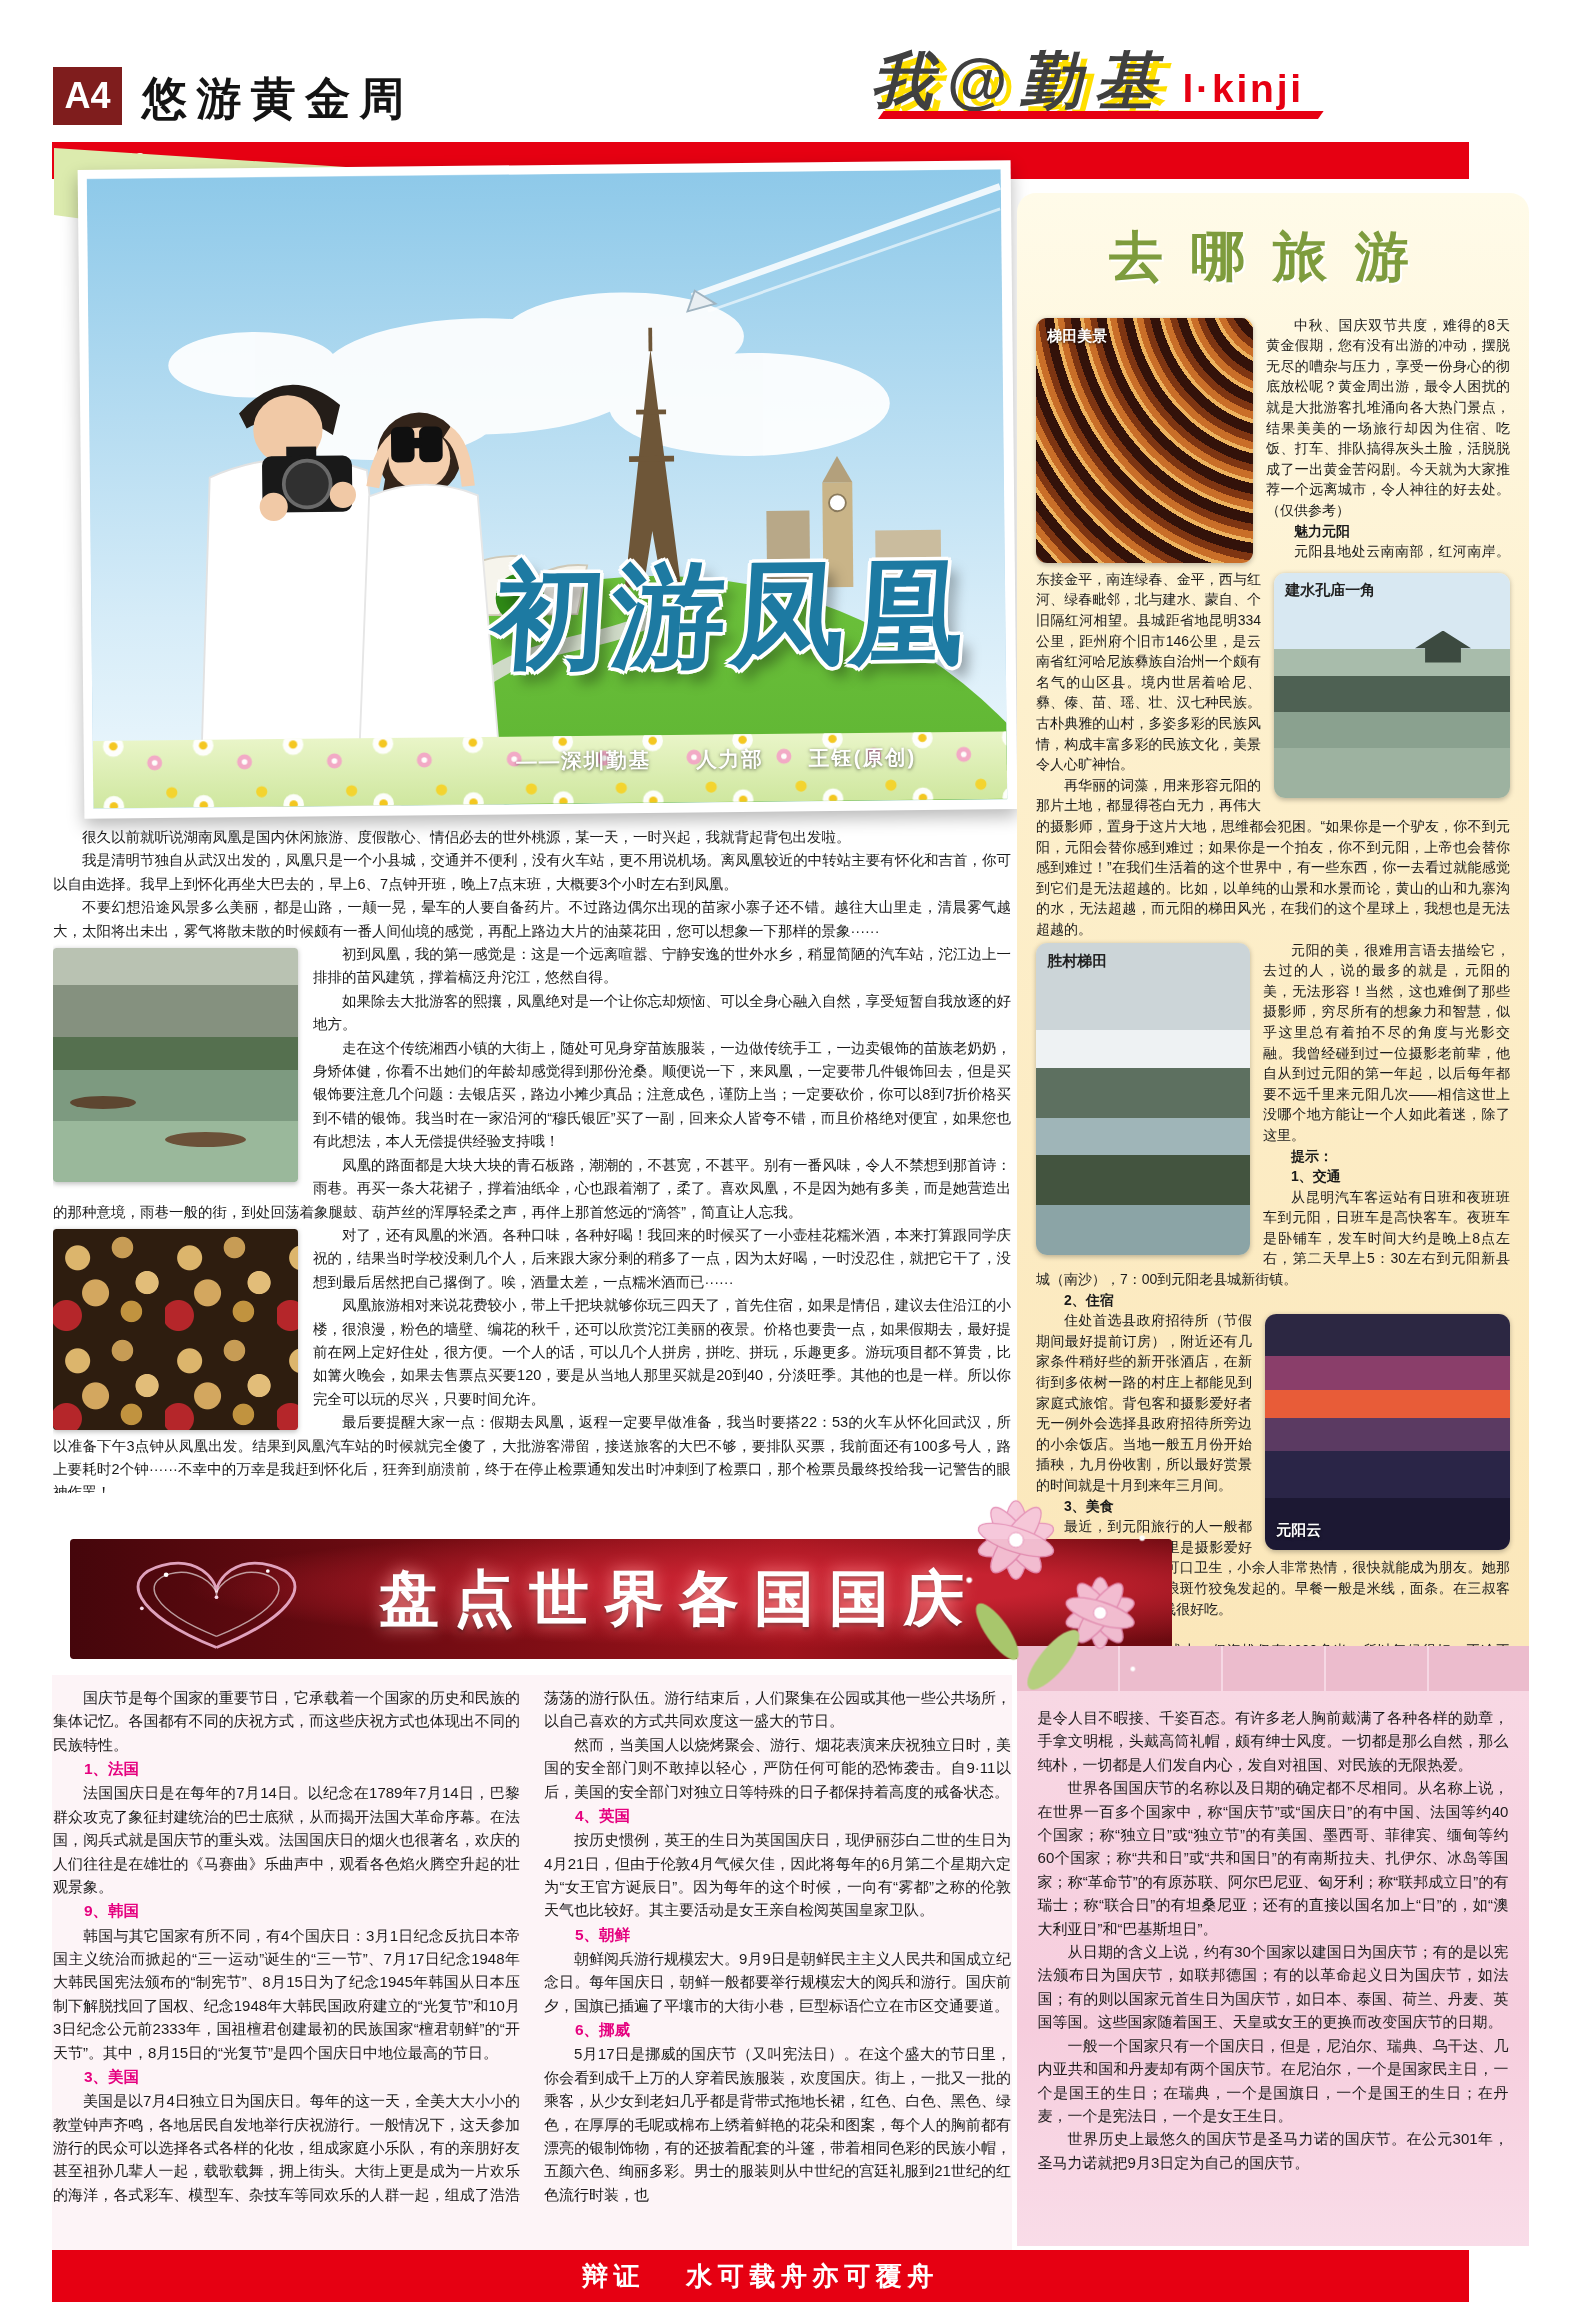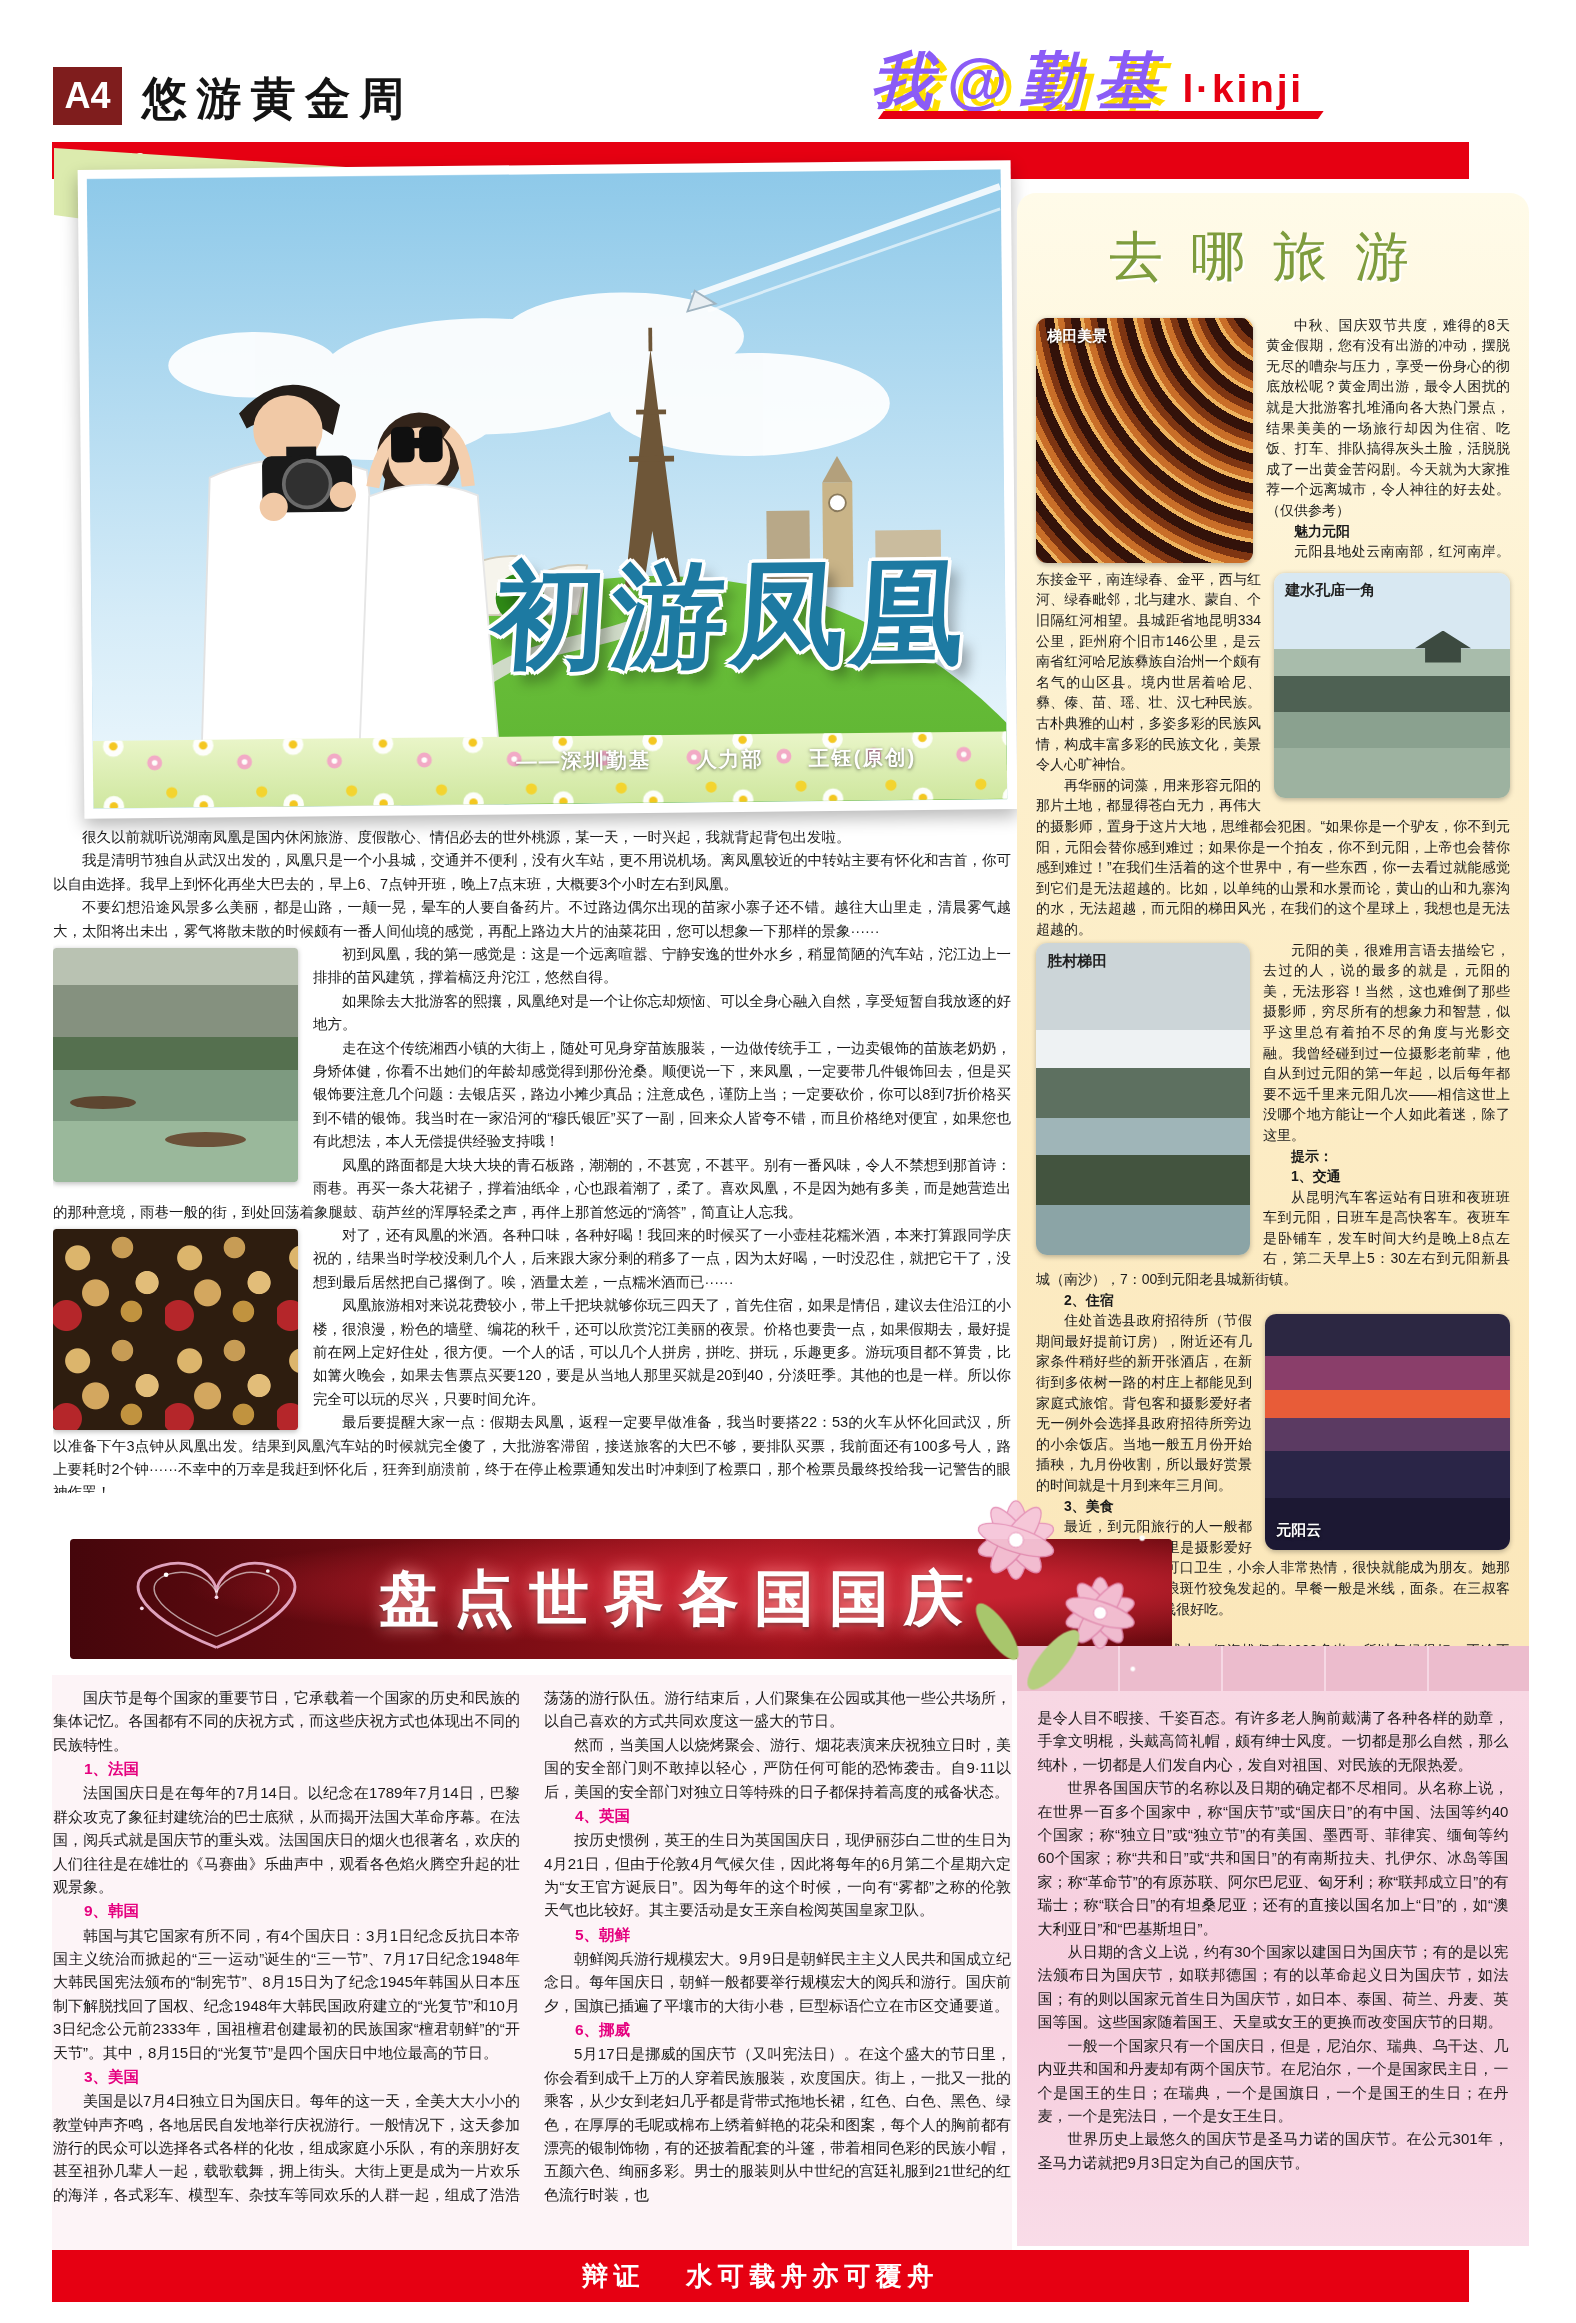--- a/index.html
+++ b/index.html
@@ -4,21 +4,21 @@
 <style>
   html,body{margin:0;padding:0;background:#fff;}
   .page{position:relative;width:1577px;height:2324px;background:#fff;overflow:hidden;
         font-family:"Liberation Sans","DejaVu Sans",sans-serif;color:#1a1a1a;}
 
   
   .a4-box{position:absolute;left:53px;top:67px;width:69px;height:58px;background:#7f1d1d;
           color:#fff;font-weight:bold;font-size:36px;display:flex;align-items:center;justify-content:center;}
   .section-title{position:absolute;left:142px;top:69px;font-size:45px;font-weight:900;letter-spacing:9.4px;color:#141414;}
   .logo{position:absolute;left:871px;top:39px;width:618px;white-space:nowrap;}
-  .logo-cn{font-size:62px;font-weight:900;font-style:italic;color:#8b5cf6;letter-spacing:13px;
+  .logo-cn{font-size:62px;font-weight:900;font-style:italic;color:#404040;letter-spacing:13px;
            text-shadow:7.5px 6.6px 0 #ffdf00;}
   .logo-en{font-size:39px;font-weight:900;color:#e60012;letter-spacing:2.8px;margin-left:13px;}
   .logo-swoosh{position:absolute;left:881px;top:111px;width:440px;height:7.5px;background:#e60012;transform:skewX(-35deg);}
   .date-bar{position:absolute;left:52px;top:142px;width:1417px;height:37px;background:#e60012;}
   .date-bar span{color:#fff;font-weight:bold;font-size:18px;line-height:37px;padding-left:15px;display:inline-block;}
 
   
   .wedge{position:absolute;left:54px;top:148px;width:562px;height:122px;background:#dcebae;
          clip-path:polygon(0 0,100% 30%,72% 100%,0 55%);}
   .frame{position:absolute;left:81px;top:165px;width:914px;height:630px;background:#fff;padding:9.4px;
@@ -48,21 +48,21 @@
       radial-gradient(circle at 84% 52%,#e2bd79 0 11.2px,rgba(0,0,0,0) 12px),
       radial-gradient(circle at 38% 62%,#d3a75f 0 13px,rgba(0,0,0,0) 14px),
       radial-gradient(circle at 70% 80%,#c1933f 0 10.3px,rgba(0,0,0,0) 11.2px),
       radial-gradient(circle at 12% 84%,#b5262a 0 15px,rgba(0,0,0,0) 16px);
     background-size:112px 103px;}
 
   
   .guide{position:absolute;left:1017px;top:193px;width:512px;height:1453px;box-sizing:border-box;
          padding:0 19px;border-radius:19px 19px 0 0;overflow:hidden;
          background:linear-gradient(180deg,#fffbe9 0%,#fdf0cd 35%,#fbe7ba 100%);}
-  .guide-title{text-align:center;font-size:54px;font-weight:400;color:#7e9c3d;letter-spacing:28px;
+  .guide-title{text-align:center;font-size:54px;font-weight:700;color:#7e9c3d;letter-spacing:28px;
                margin:28px 0 20.6px;text-shadow:1.9px 1.9px 0 #fff;}
   .guide-body{font-size:14px;line-height:20.6px;text-align:justify;}
   .guide-body p{margin:0;text-indent:2em;}
   .ghead{font-weight:bold;text-indent:2em;margin:0;}
   .gimg{position:relative;border-radius:11.2px;box-shadow:0 1.9px 5.6px rgba(0,0,0,.25);overflow:hidden;}
   .fl{float:left;margin:3.7px 13px 5.6px 0;}
   .fr{float:right;margin:3.7px 0 5.6px 13px;}
   .g1{width:217px;height:245px;
       background:repeating-radial-gradient(ellipse at 115% -15%,#33120a 0 9.4px,#7e3512 9.4px 16px,#c96e28 16px 22.5px,#edb35f 22.5px 26px);}
   .g2{width:236px;height:225px;

